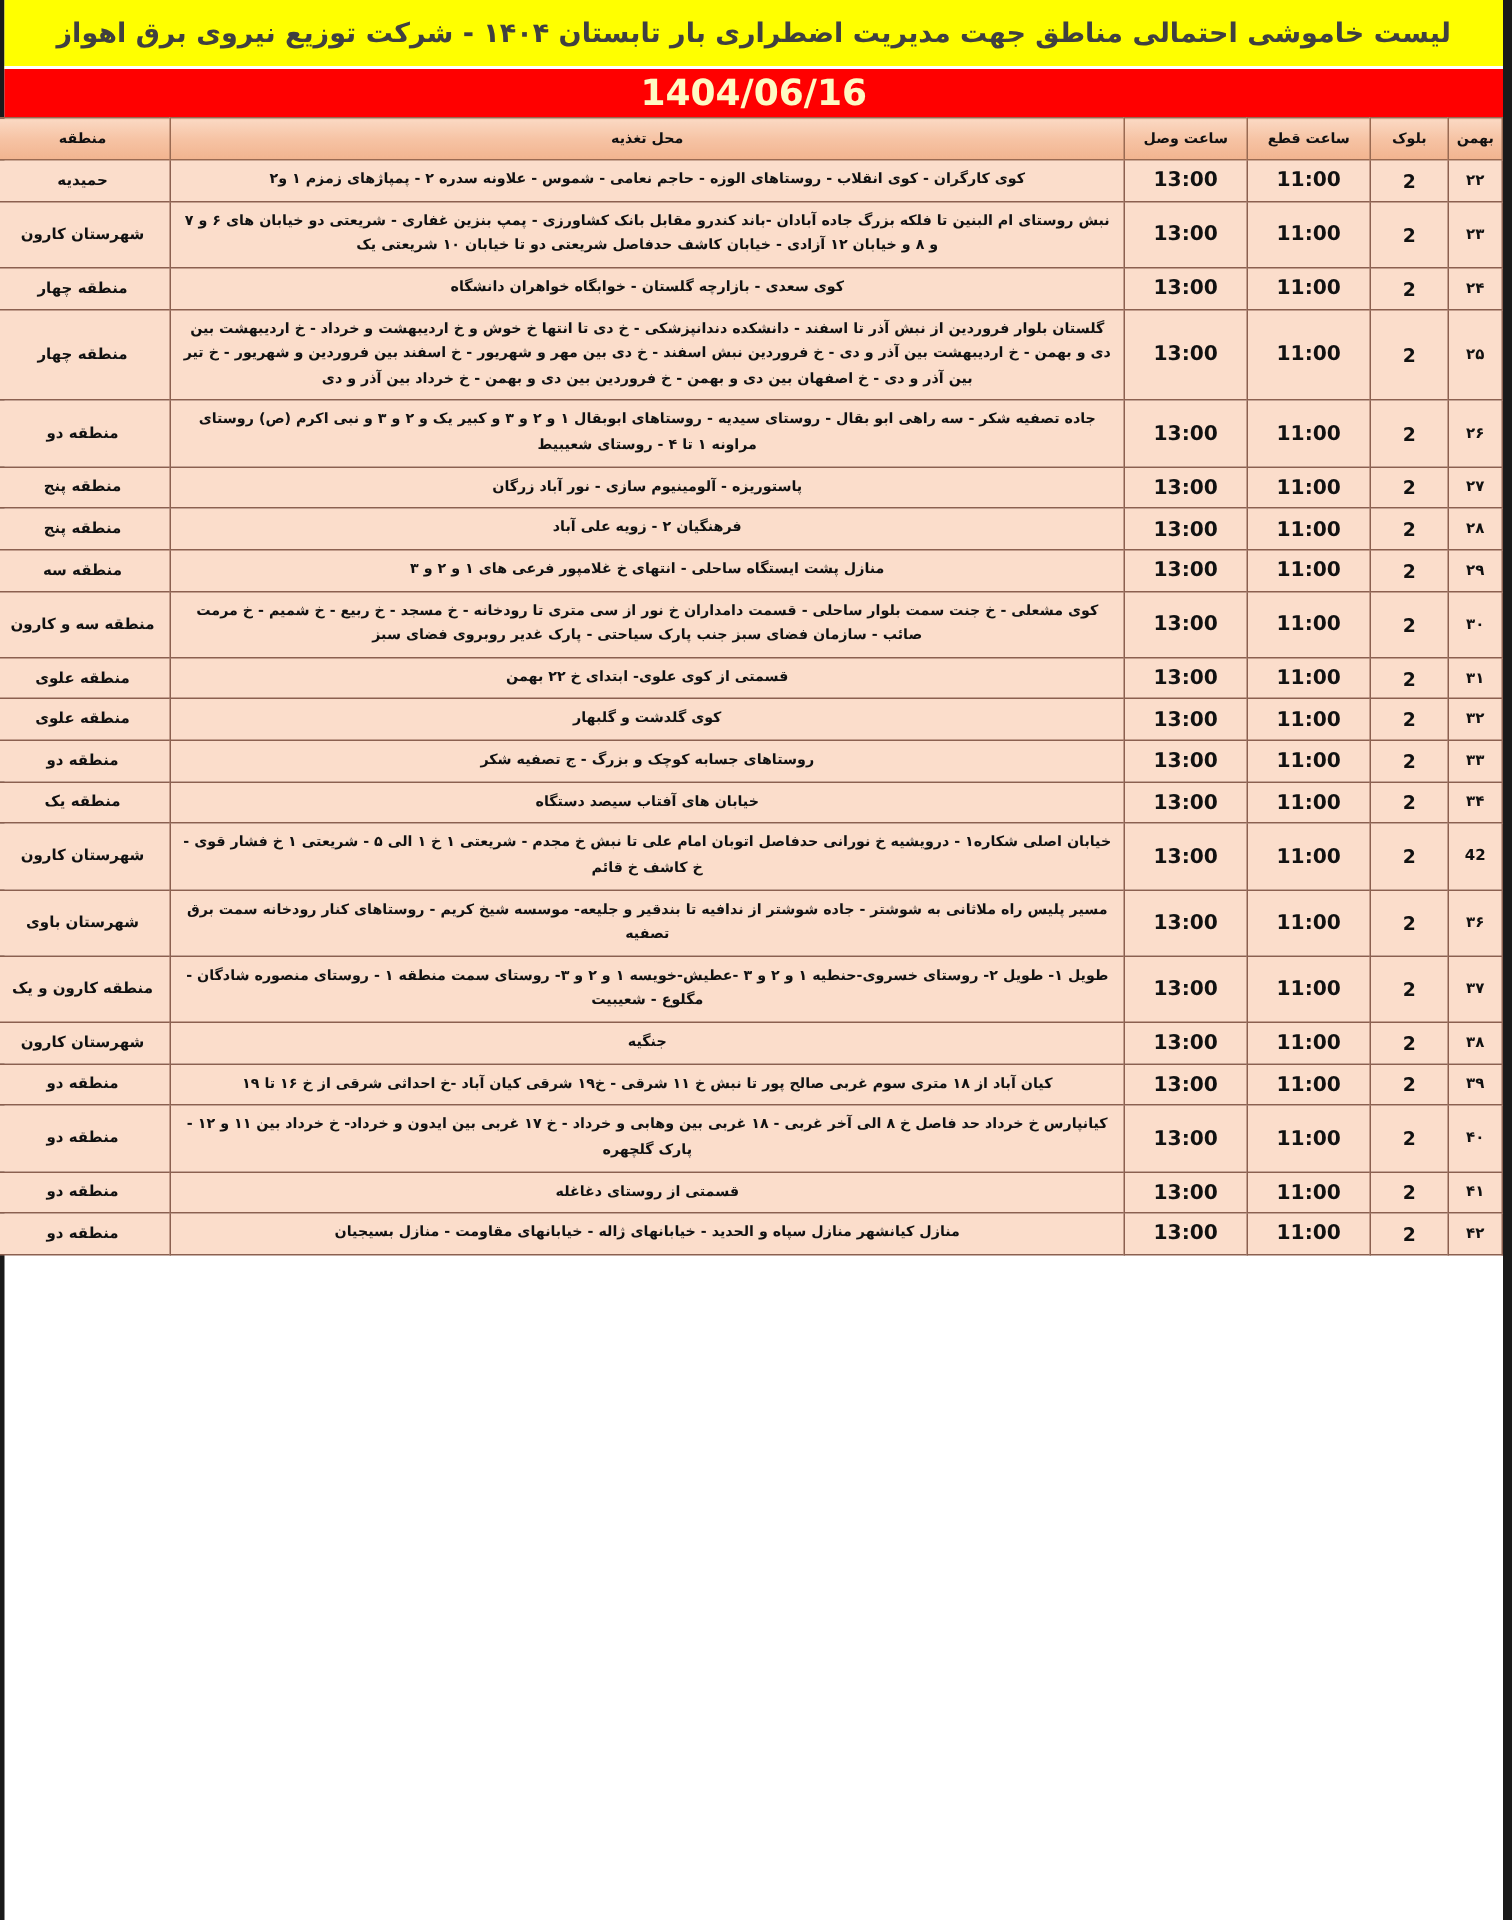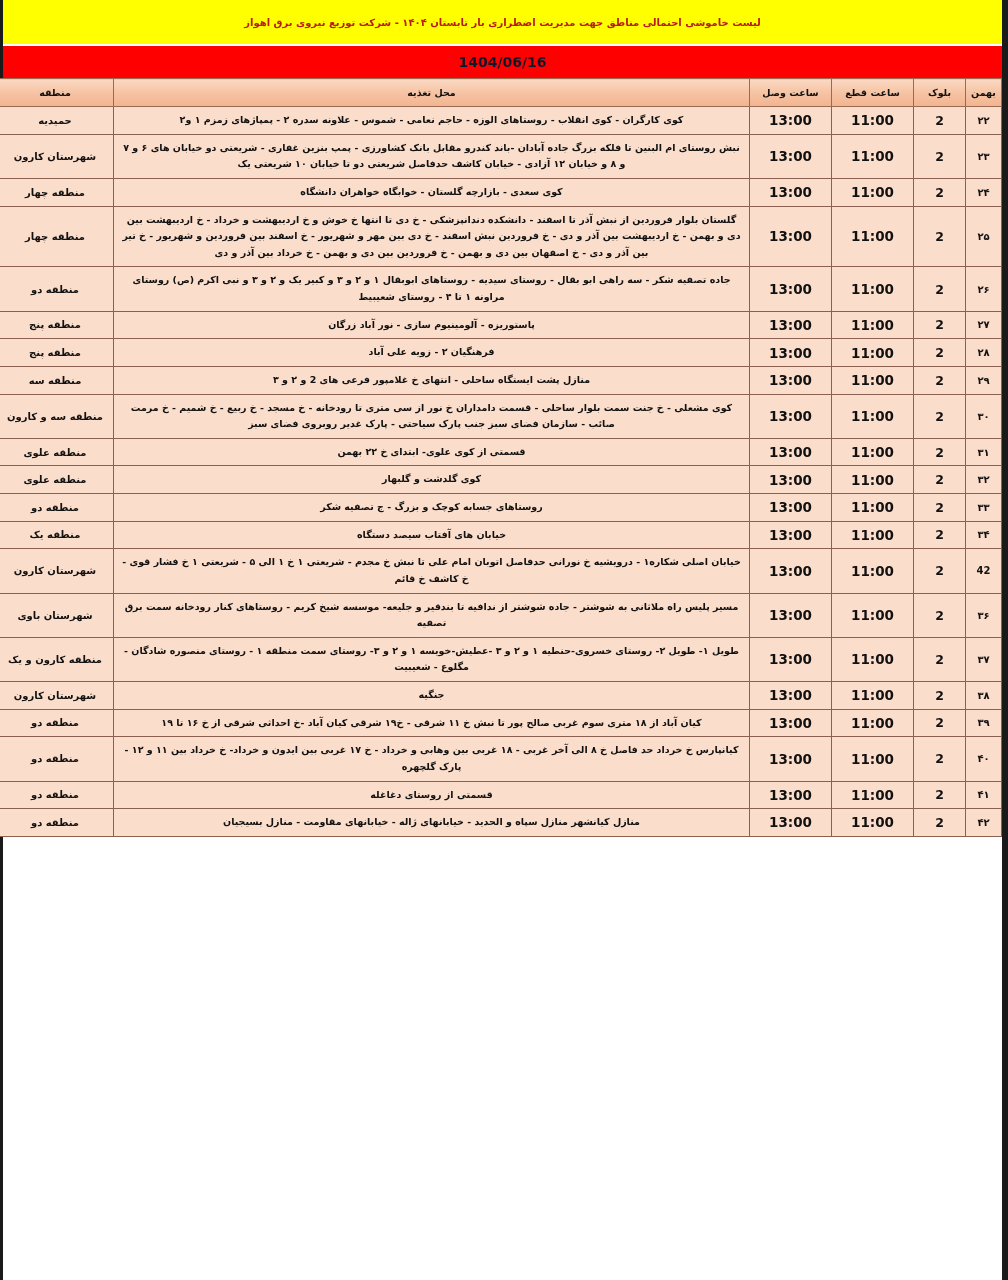--- a/index.html
+++ b/index.html
@@ -27,38 +27,38 @@
   
   .title-banner {
     background: #ffff00;
     height: 46px;
     display: flex;
     align-items: center;
     justify-content: center;
     border-bottom: 2px solid #ffffff;
   }
   .title-banner .title-text {
-    font-size: 10px;
-    font-weight: bold;
-    color: #b91c1c;
+    font-size: 18px;
+    font-weight: bold;
+    color: #404040;
     letter-spacing: 0;
     white-space: nowrap;
   }
   
   .date-banner {
     background: #ff0000;
     height: 32px;
     display: flex;
     align-items: center;
     justify-content: center;
   }
   .date-banner .date-text {
-    font-size: 14px;
-    font-weight: bold;
-    color: #0f172a;
+    font-size: 24px;
+    font-weight: bold;
+    color: #fef9c3;
     direction: ltr;
     font-family: "DejaVu Sans", "Liberation Sans", sans-serif;
   }
   
   table.outage {
     width: 100%;
     border-collapse: collapse;
     table-layout: fixed;
   }
   table.outage th {
@@ -202,21 +202,21 @@
           <td class="c-time">11:00</td>
           <td class="c-time">13:00</td>
           <td class="c-desc">فرهنگیان ۲ - زویه علی آباد</td>
           <td class="c-region">منطقه پنج</td>
         </tr>
         <tr>
           <td class="c-row">۲۹</td>
           <td class="c-block">2</td>
           <td class="c-time">11:00</td>
           <td class="c-time">13:00</td>
-          <td class="c-desc">منازل پشت ایستگاه ساحلی - انتهای خ غلامپور فرعی های 2 و ۲ و ۳</td>
+          <td class="c-desc">منازل پشت ایستگاه ساحلی - انتهای خ غلامپور فرعی های ۱ و ۲ و ۳</td>
           <td class="c-region">منطقه سه</td>
         </tr>
         <tr>
           <td class="c-row">۳۰</td>
           <td class="c-block">2</td>
           <td class="c-time">11:00</td>
           <td class="c-time">13:00</td>
           <td class="c-desc">کوی مشعلی - خ جنت سمت بلوار ساحلی - قسمت دامداران خ نور از سی متری تا رودخانه - خ مسجد - خ ربیع - خ شمیم - خ مرمت صائب - سازمان فضای سبز جنب پارک سیاحتی - پارک غدیر روبروی فضای سبز</td>
           <td class="c-region">منطقه سه و کارون</td>
         </tr>

